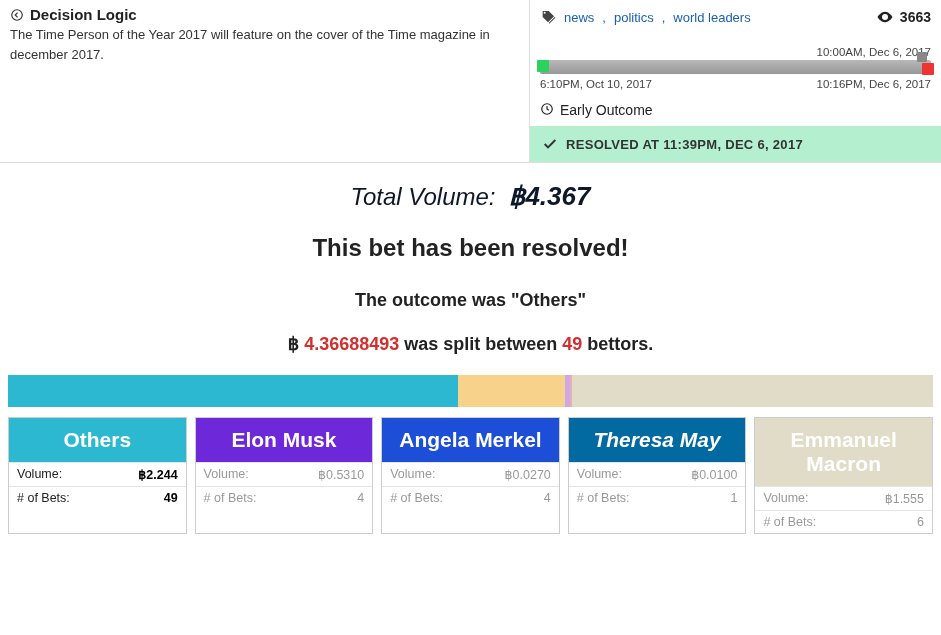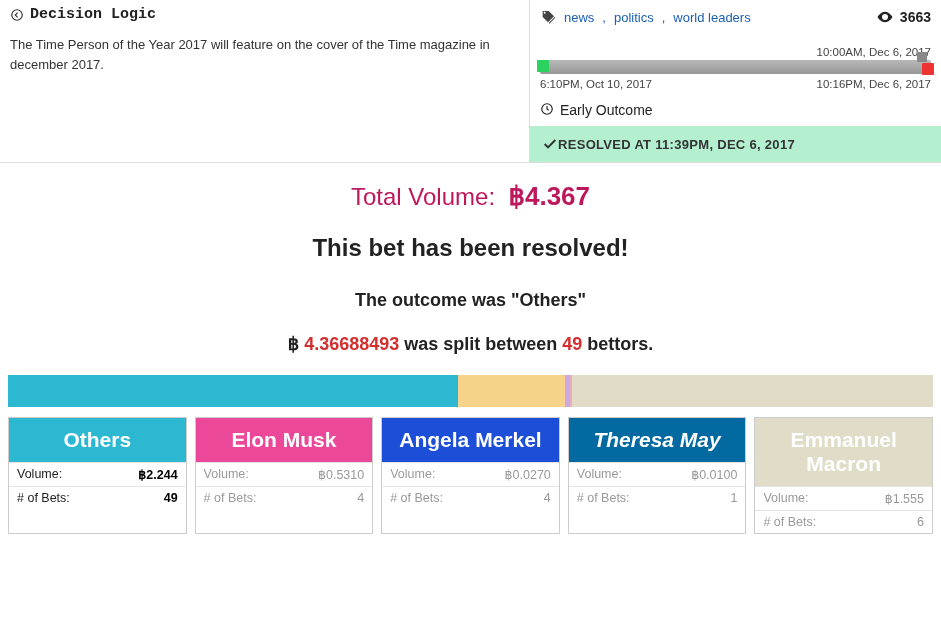--- a/index.html
+++ b/index.html
@@ -2,63 +2,63 @@
 <html><head>
 <meta charset="utf-8">
 <style>
   * { box-sizing: border-box; margin: 0; padding: 0; }
   body { font-family: "Segoe UI", Arial, sans-serif; color: #222; background: #fff; width: 941px; }
   
   .top-row { display: flex; border-bottom: 1px solid #ddd; }
   .left-panel { width: 530px; padding: 6px 10px; border-right: 1px solid #ddd; }
   .right-panel { flex: 1; padding: 0; }
   
-  .dl-header { display: flex; align-items: center; gap: 6px; margin-bottom: 12px; font-family: Liberation Mono, monospace; }
+  .dl-header { display: flex; align-items: center; gap: 6px; margin-bottom: 2px; }
   .dl-header svg { width: 14px; height: 14px; }
   .dl-title { font-weight: 700; font-size: 15px; }
   .dl-body { font-size: 13px; color: #333; line-height: 1.5; }
   
   .tags-row { display: flex; align-items: center; justify-content: space-between; padding: 8px 10px; }
   .tags-left { display: flex; align-items: center; gap: 8px; }
   .tags-left a { color: #1a5fb4; text-decoration: none; font-size: 13px; }
   .tags-sep { color: #1a5fb4; font-size: 13px; }
   .views { display: flex; align-items: center; gap: 6px; font-size: 14px; color: #222; font-weight: 600; }
   
   .timeline-wrap { padding: 12px 10px 4px 10px; }
   .timeline-top-label { text-align: right; font-size: 11.5px; color: #444; margin-bottom: 2px; }
   .timeline-bar { position: relative; height: 14px; background: linear-gradient(to bottom, #b8b8b8, #989898); border-radius: 2px; }
   .tl-start { position: absolute; left: -3px; top: 0; width: 12px; height: 12px; background: #2bd35e; border-radius: 1px; }
   .tl-mark { position: absolute; right: 4px; top: -8px; width: 10px; height: 10px; background: #888; border-radius: 1px; }
   .tl-end { position: absolute; right: -3px; top: 3px; width: 12px; height: 12px; background: #e33; border-radius: 1px; }
   .timeline-bottom { display: flex; justify-content: space-between; font-size: 11.5px; color: #444; margin-top: 4px; }
   
   .early-outcome { display: flex; gap: 6px; padding: 8px 10px; font-size: 14px; color: #222; }
-  .resolved-bar { background: #b4f0cf; padding: 10px 12px; display: flex; align-items: center; font-size: 13px; font-weight: 600; color: #333; letter-spacing: 0.3px; }
+  .resolved-bar { background: #b4f0cf; padding: 10px 12px; display: flex; align-items: center; gap: 8px; font-size: 13px; font-weight: 600; color: #333; letter-spacing: 0.3px; }
   
   .center-block { text-align: center; padding: 18px 0 6px 0; }
-  .total-volume { font-size: 24px; color: #be185d; margin-bottom: 18px; }
+  .total-volume { font-size: 24px; color: #0f172a; margin-bottom: 18px; font-style: italic; }
   .total-volume .amt { font-weight: 700; font-size: 26px; }
   .resolved-msg { font-size: 24px; font-weight: 700; margin: 22px 0 28px 0; }
   .outcome-msg { font-size: 18px; font-weight: 700; margin-bottom: 22px; }
   .split-msg { font-size: 18px; font-weight: 700; margin-bottom: 14px; }
   .split-msg .red { color: #d32f2f; }
   
   .stacked-bar { display: flex; height: 32px; margin: 0 8px 10px 8px; }
   .seg1 { background: #2cb8d1; width: 48.7%; }
   .seg2 { background: #f6d28b; width: 11.5%; }
   .seg3 { background: #cda7e6; width: 0.6%; }
   .seg4 { background: #e8b0b0; width: 0.2%; } 
   .seg5 { background: #e0dcc7; width: 39%; }
   
   .cards-row { display: flex; gap: 8px; padding: 0 8px 8px 8px; }
   .card { flex: 1; border: 1px solid #ccc; }
   .card-head { text-align: center; font-weight: 700; font-size: 21px; padding: 10px 4px; color: #fff; }
   .card-head.inactive { color: #fff; }
   .card.active .card-head { background: #2cb8d1; }
-  .card.c2 .card-head { background: #ec4899; }
+  .card.c2 .card-head { background: #6d28d9; }
   .card.c3 .card-head { background: #1d4ed8; }
   .card.c4 .card-head { background: #0369a1; font-style: italic; }
   .card.c5 .card-head { background: #e0dcc7; }
   .card-body { font-size: 12.5px; }
   .card-row { display: flex; justify-content: space-between; padding: 4px 8px; border-top: 1px solid #e4e4e4; gap: 46px; }
   .card.active .card-row .lbl { color: #222; }
   .card.active .card-row .val { color: #000; font-weight: 700; }
   .card .card-row .lbl { color: #999; }
   .card .card-row .val { color: #999; }
 </style>

